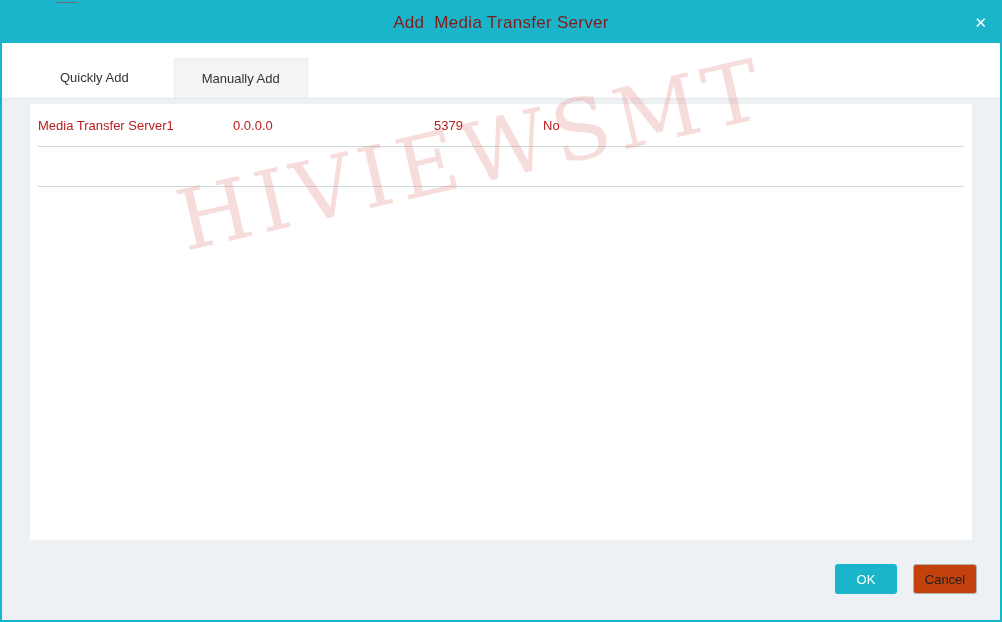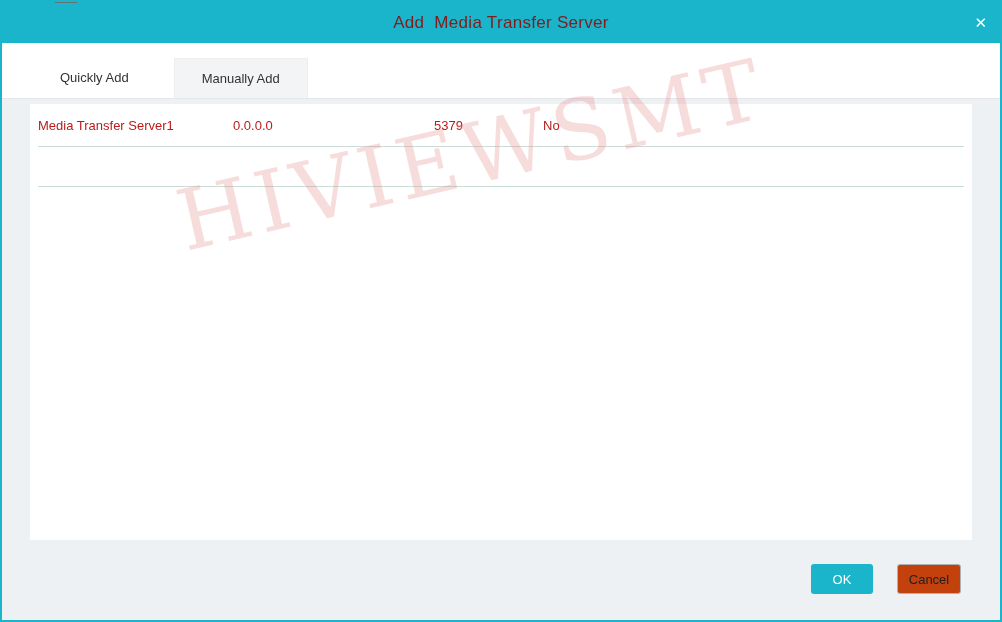--- a/index.html
+++ b/index.html
@@ -82,22 +82,22 @@
     font-family:"DejaVu Serif", serif;
     font-size:84px; letter-spacing:6px;
     color:rgba(228,138,138,0.30);
     transform:rotate(-13deg);
     pointer-events:none; z-index:9;
     user-select:none;
   }
 
   
   .footer {
-    position:absolute; right:39px; bottom:26px;
-    display:flex; gap:24px; z-index:10;
+    position:absolute; right:23px; bottom:26px;
+    display:flex; gap:16px; z-index:10;
   }
   .btn {
     height:30px; font-size:13px; border-radius:3px; cursor:pointer;
     font-family:"Liberation Sans", sans-serif;
   }
   .btn.ok {
     width:62px; background:#1ab5cb; color:#ffffff; border:none;
   }
   .btn.cancel {
     width:64px; background:#c2410c; color:#222; border:1px solid #b0b0b0;

